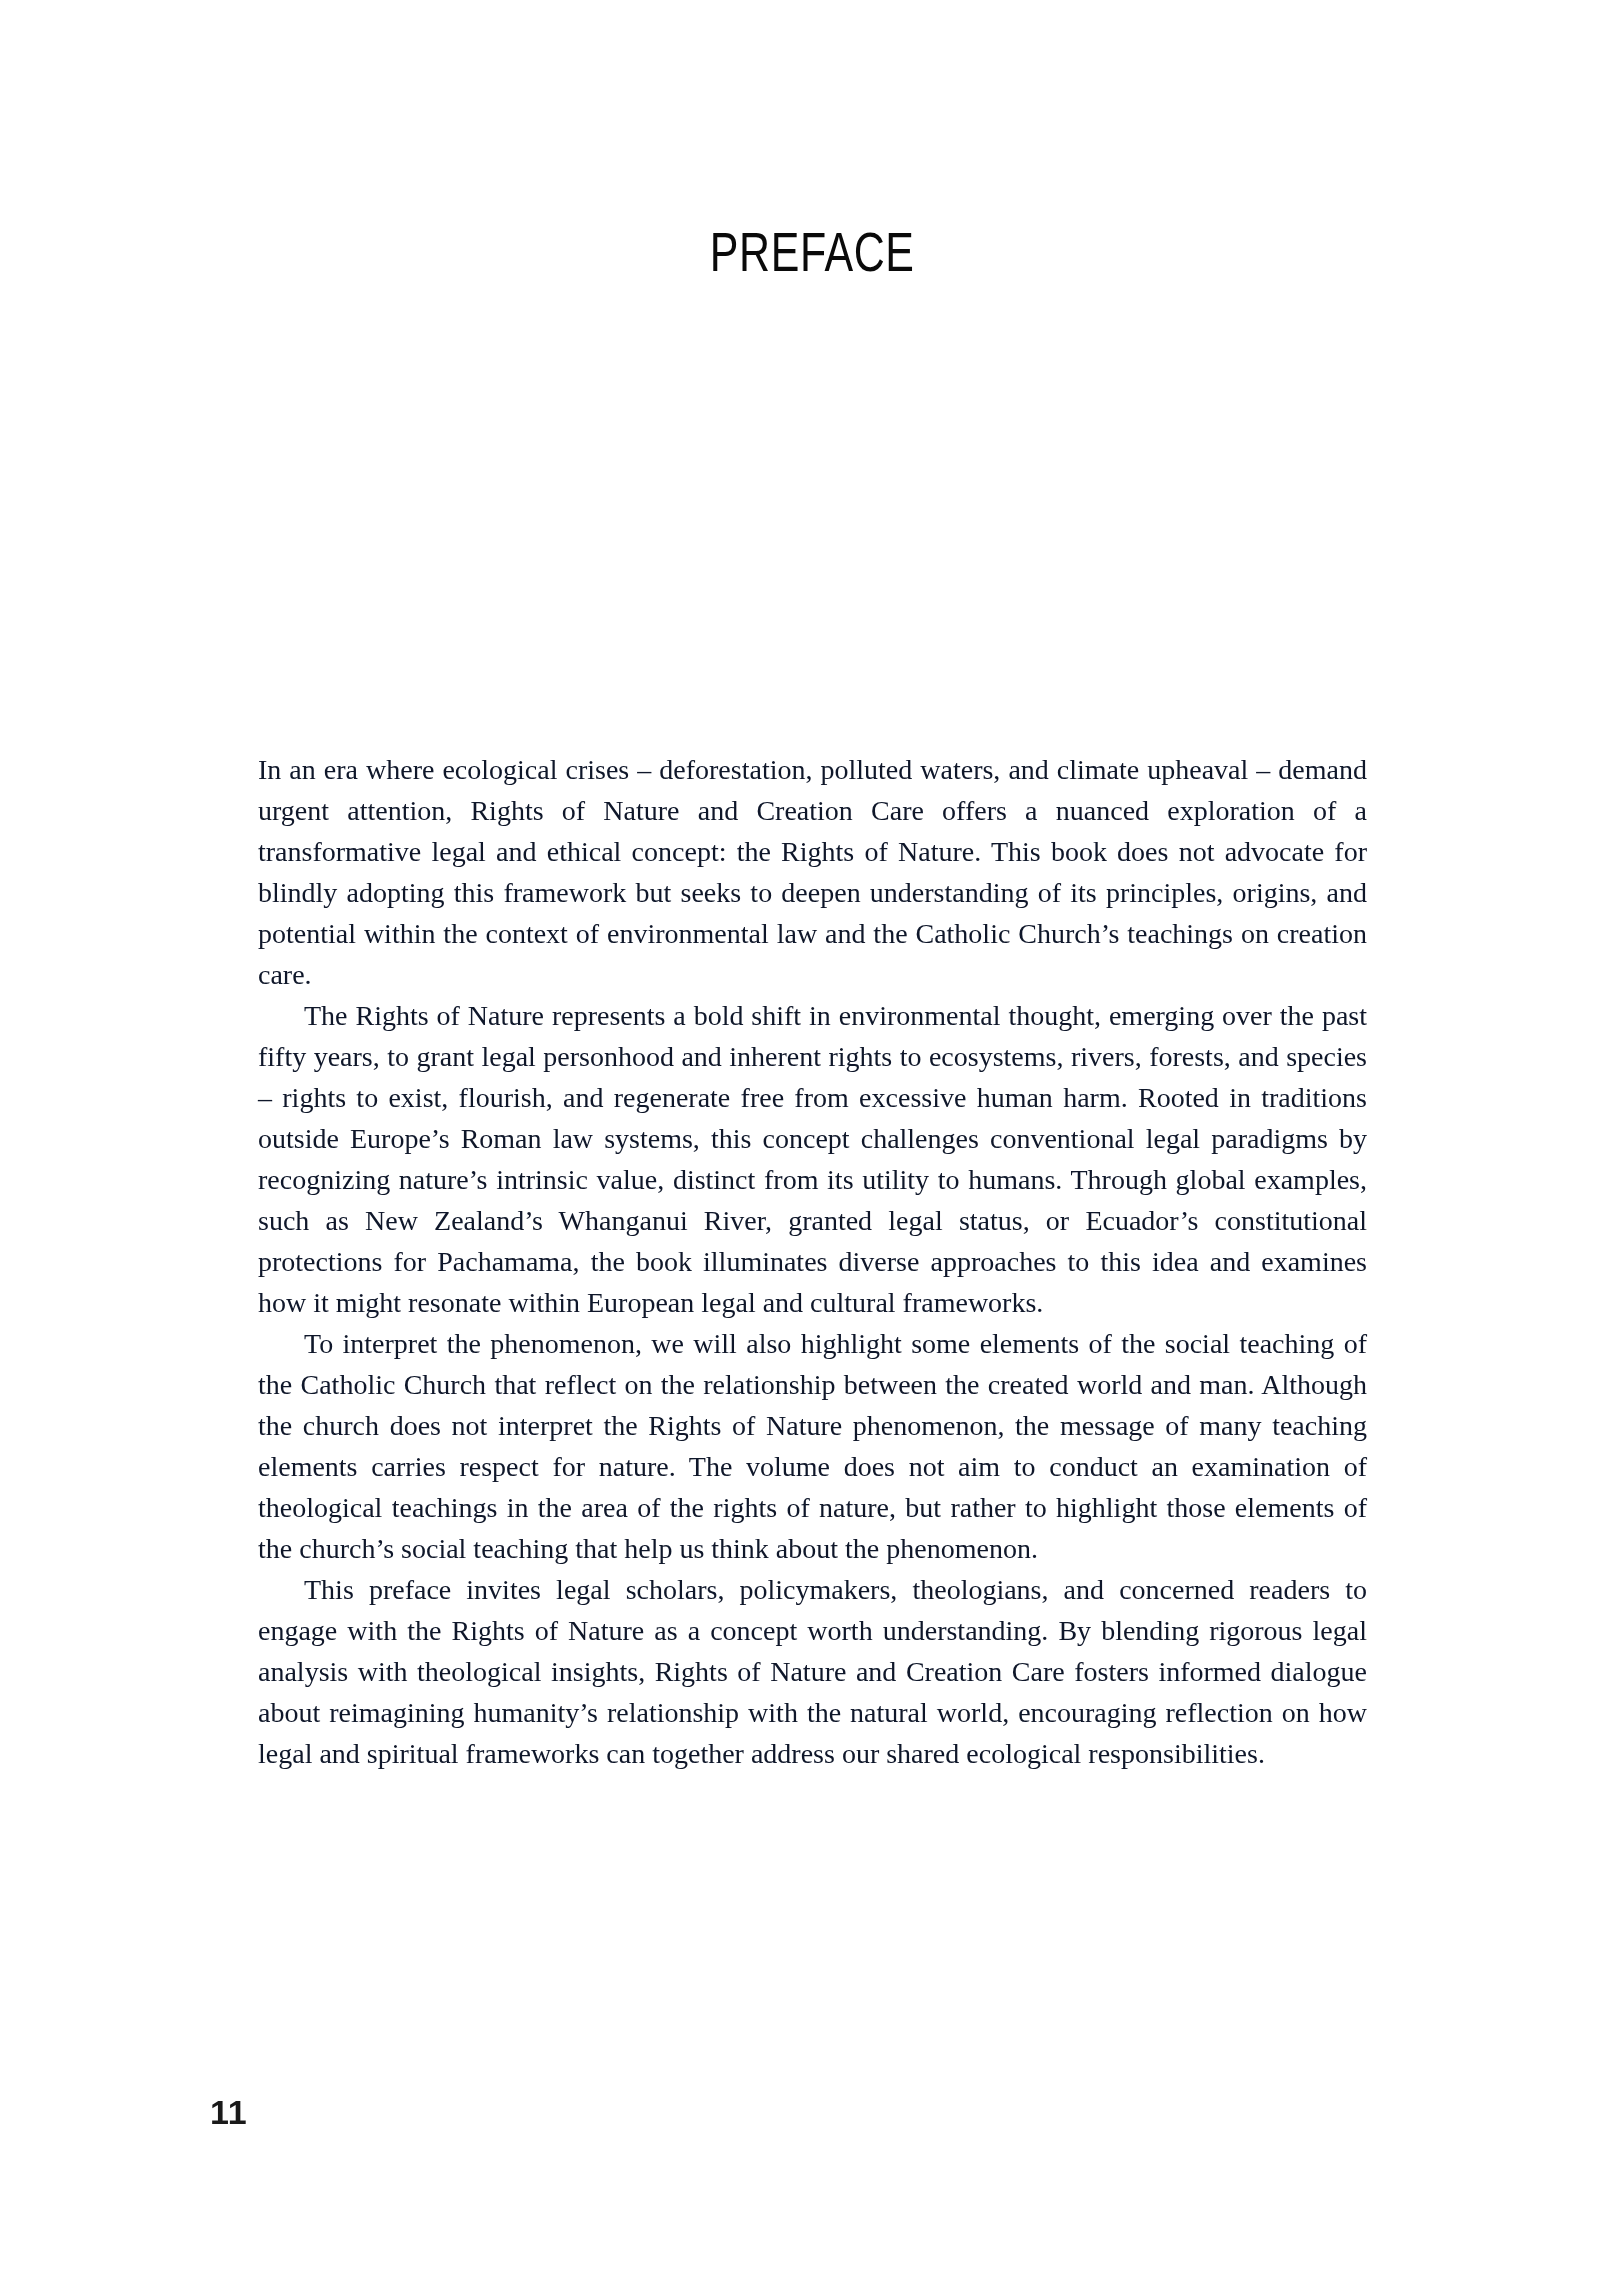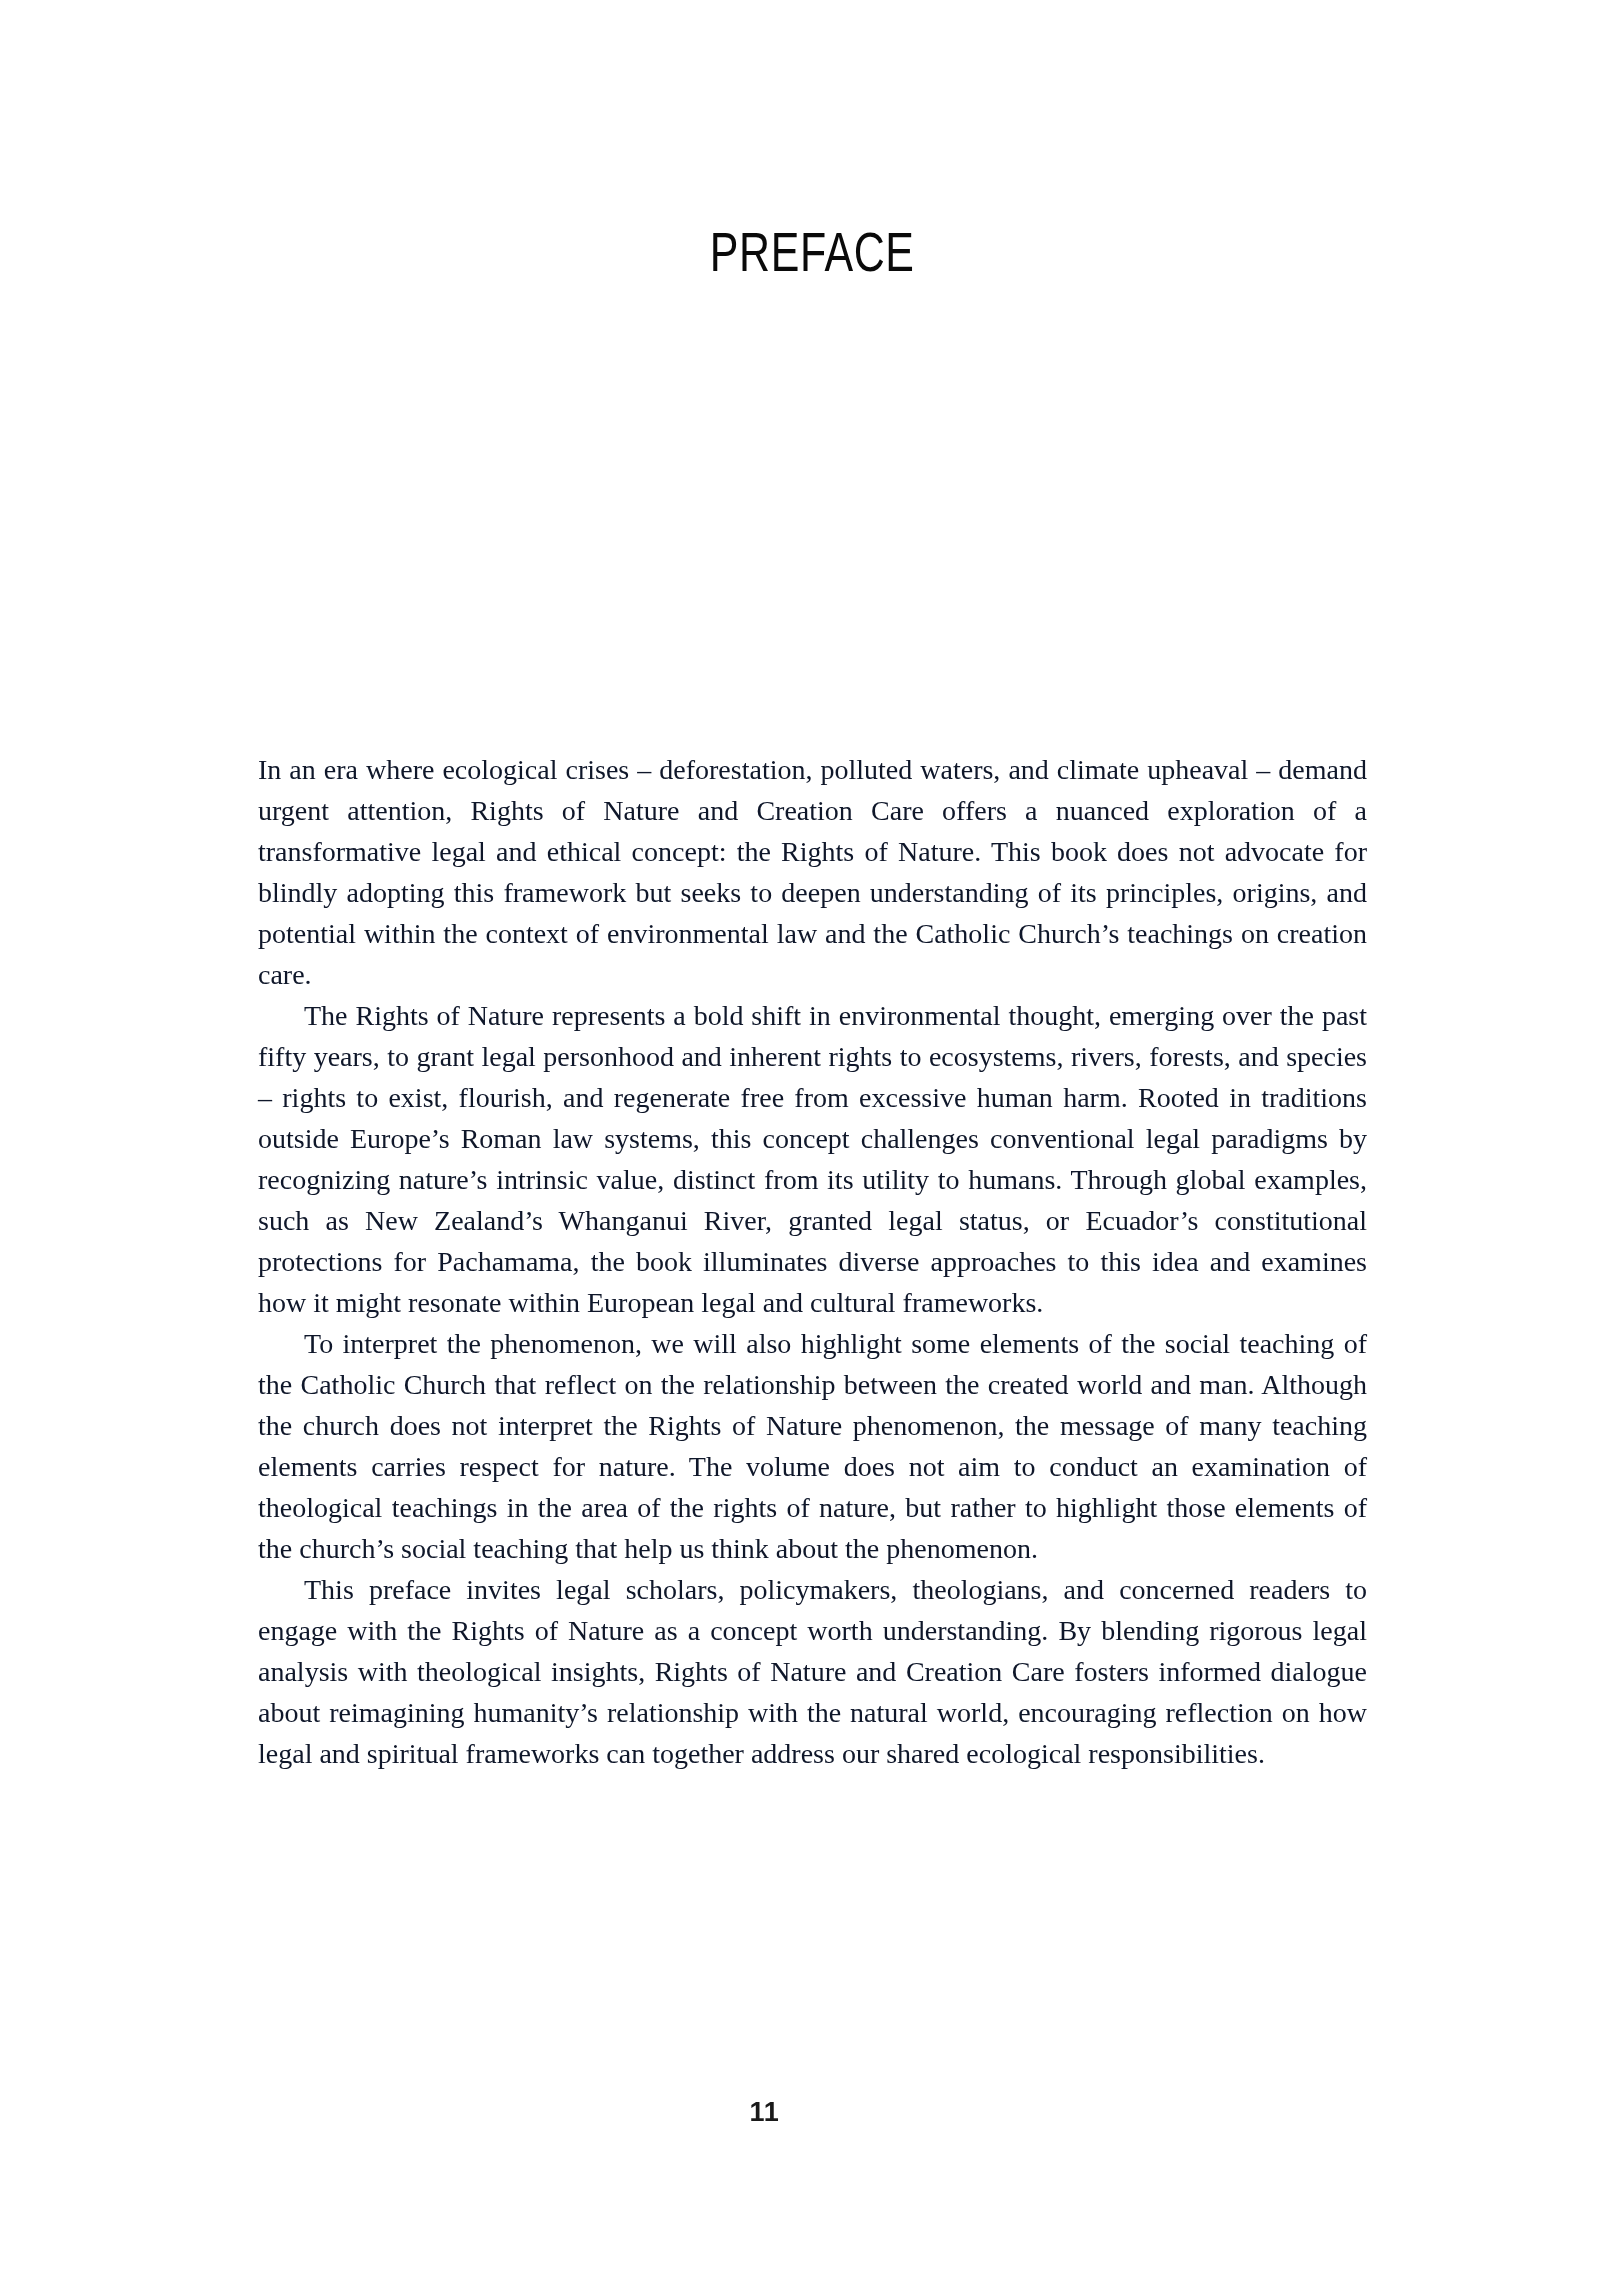--- a/index.html
+++ b/index.html
@@ -53,24 +53,24 @@
     hyphens: none;
   }
   .body-text p.first {
     text-indent: 0;
   }
   .page-number {
     position: absolute;
     left: 210px;
     top: 2099px;
     width: 1109px;
-    text-align: center;
+    text-align: left;
     font-family: "Liberation Sans", sans-serif;
     font-weight: 700;
-    font-size: 27px;
+    font-size: 34px;
     line-height: 27px;
     letter-spacing: 0.8px;
     color: #1a1a1a;
   }
 </style>
 </head>
 <body>
 
 <div class="page">
   <div class="content">

